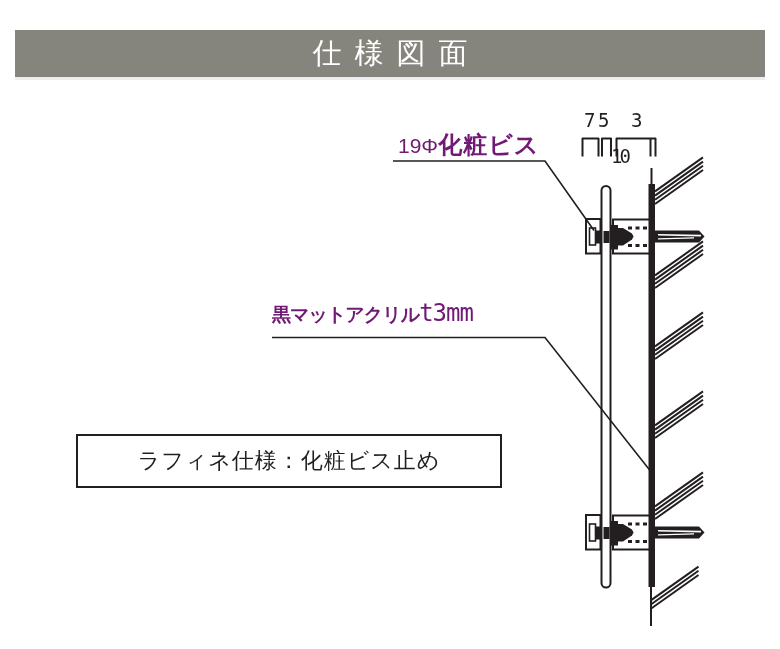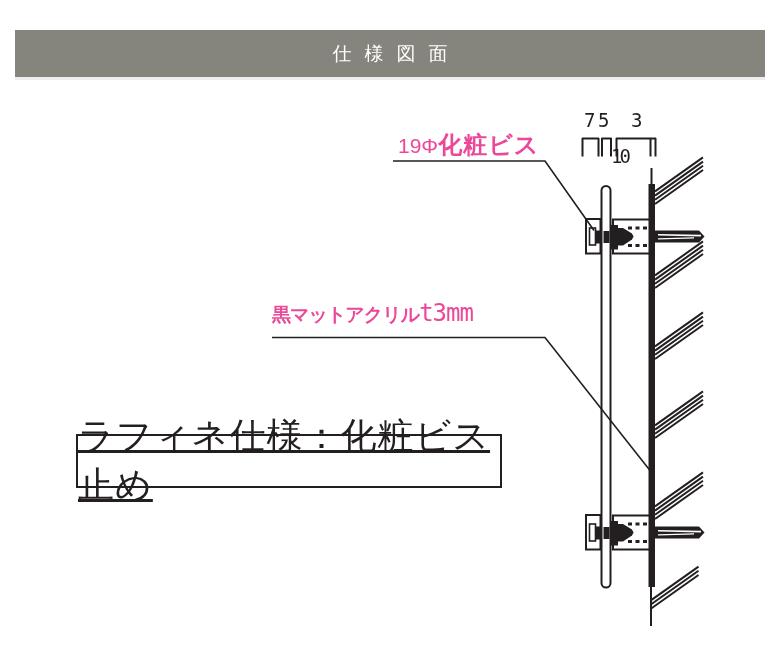--- a/index.html
+++ b/index.html
@@ -1,37 +1,37 @@
 <!DOCTYPE html>
 <html><head>
 <meta charset="utf-8">
 <style>
   html,body{margin:0;padding:0;background:#ffffff;}
   .page{position:relative;width:780px;height:649px;background:#ffffff;overflow:hidden;
         font-family:"Liberation Sans",sans-serif;color:#231f20;}
   .header{position:absolute;left:15px;top:30px;width:750px;height:47px;background:#86857d;
           display:flex;align-items:center;justify-content:center;
           box-shadow:0 3px 0 rgba(0,0,0,0.07);}
-  .header .title{color:#ffffff;font-size:19px;letter-spacing:13px;padding-left:13px;
+  .header .title{color:#ffffff;font-size:29px;letter-spacing:13px;padding-left:13px;
                  font-weight:400;}
   .drawing-svg{position:absolute;left:0;top:0;width:780px;height:649px;}
   .dim-num{position:absolute;font-family:"DejaVu Sans Mono",monospace;font-size:19px;
            color:#231f20;line-height:1;}
   .dim-10{letter-spacing:-3px;margin-top:36px;}
-  .label{position:absolute;white-space:nowrap;color:#ec4899;}
+  .label{position:absolute;white-space:nowrap;color:#701a75;}
   .label-screw{left:398px;top:129px;}
   .label-screw .num{font-size:21px;font-weight:400;vertical-align:baseline;}
   .label-screw .jp{font-size:24px;font-weight:600;letter-spacing:1px;vertical-align:baseline;}
   .label-acrylic{left:272px;top:299px;}
   .label-acrylic .jp{font-size:19px;font-weight:600;letter-spacing:-1px;vertical-align:baseline;}
   .label-acrylic .mono{font-size:24px;font-family:"DejaVu Sans Mono",monospace;
                        letter-spacing:-1px;vertical-align:baseline;}
   .spec-box{position:absolute;left:76px;top:434px;width:422px;height:50px;
             border:2px solid #231f20;display:flex;align-items:center;justify-content:center;}
-  .spec-box .txt{font-size:36px;font-weight:500;letter-spacing:1px;text-decoration:underline;}
+  .spec-box .txt{font-size:22px;font-weight:500;letter-spacing:1px;}
 </style>
 </head>
 <body>
 
 <div class="page">
 
   <div class="header">
     <span class="title">仕様図面</span>
   </div>
 

